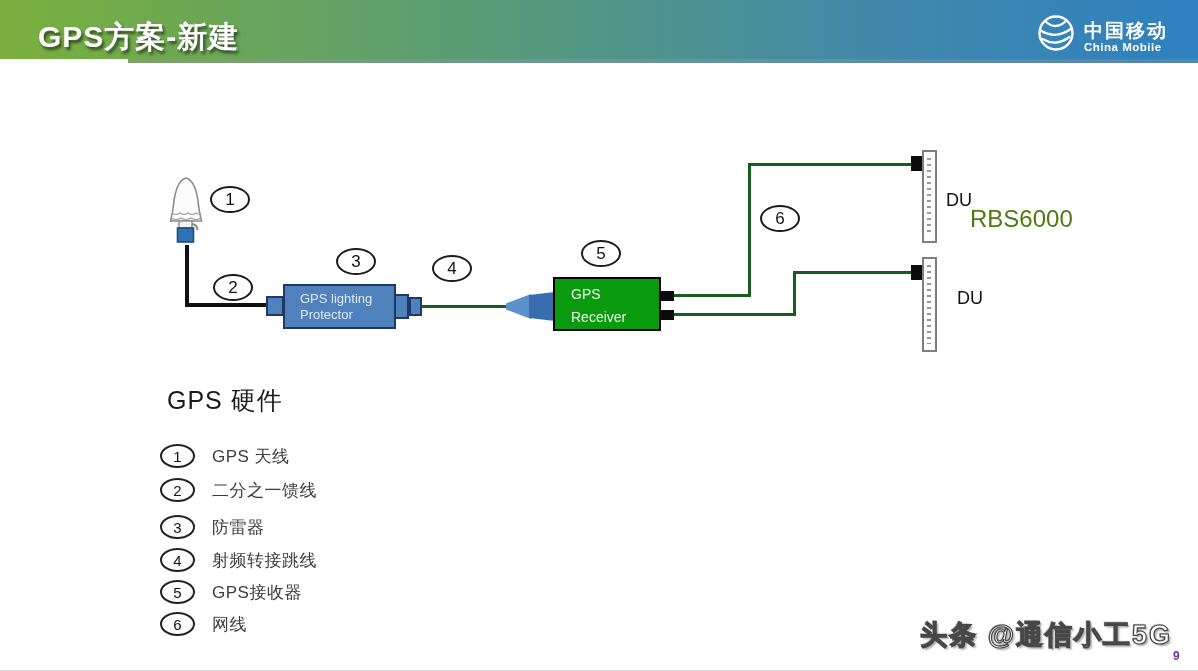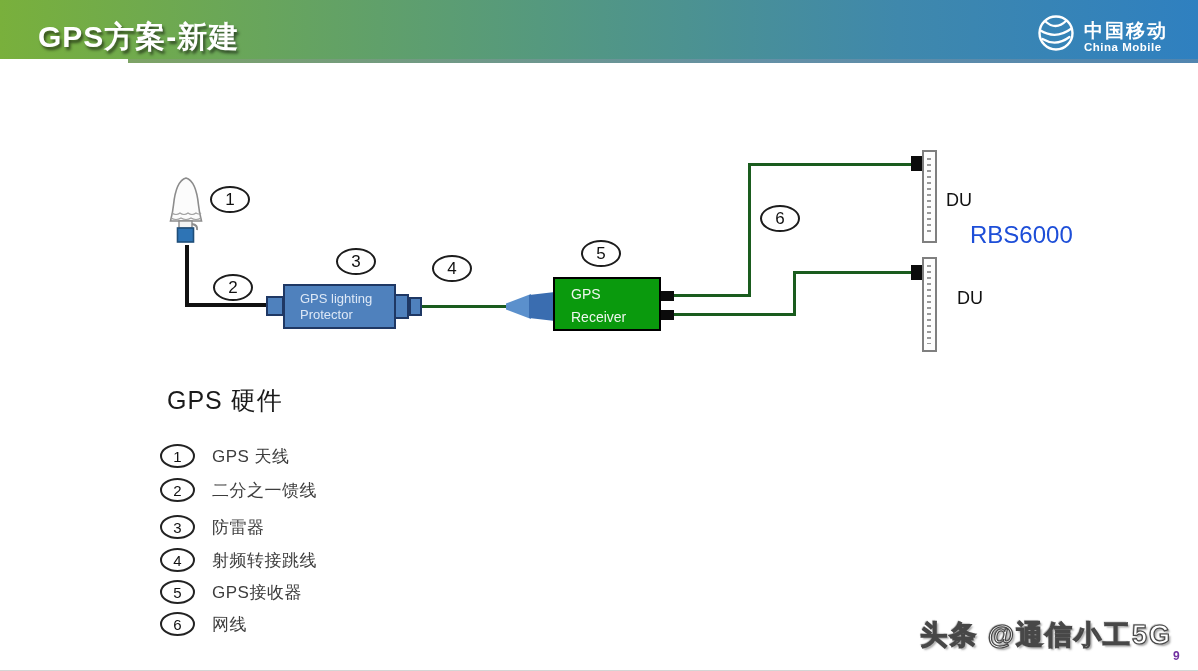--- a/index.html
+++ b/index.html
@@ -65,21 +65,21 @@
   }
 
   .du-strip {
     position:absolute; width:15px; background:#fdfdfd; border:2px solid #7f7f7f;
   }
   .du-dots {
     position:absolute; left:3px; top:6px; bottom:6px; width:4px;
     background:repeating-linear-gradient(to bottom,#9a9a9a 0 2px,transparent 2px 6px);
   }
   .du-label { position:absolute; font-size:18px; color:#111;margin-top:20px; }
-  .rbs-label { position:absolute; left:970px; top:205px; font-size:24px; color:#1d4ed8;margin-top:16px; }
+  .rbs-label { position:absolute; left:970px; top:205px; font-size:24px; color:#4d7c0f; }
 
   
   .legend-title { position:absolute; left:167px; top:384px; font-size:25px; color:#1a1a1a; letter-spacing:1px; }
   .legend-row { position:absolute; left:160px; display:flex; align-items:center; }
   .legend-num {
     width:35px; height:24px; border:2px solid #222; border-radius:50%;
     background:#fff; display:flex; align-items:center; justify-content:center;
     font-size:15px; color:#111; flex:none;
   }
   .legend-label { margin-left:17px; font-size:17px; color:#3d3d3d; letter-spacing:.5px; }

